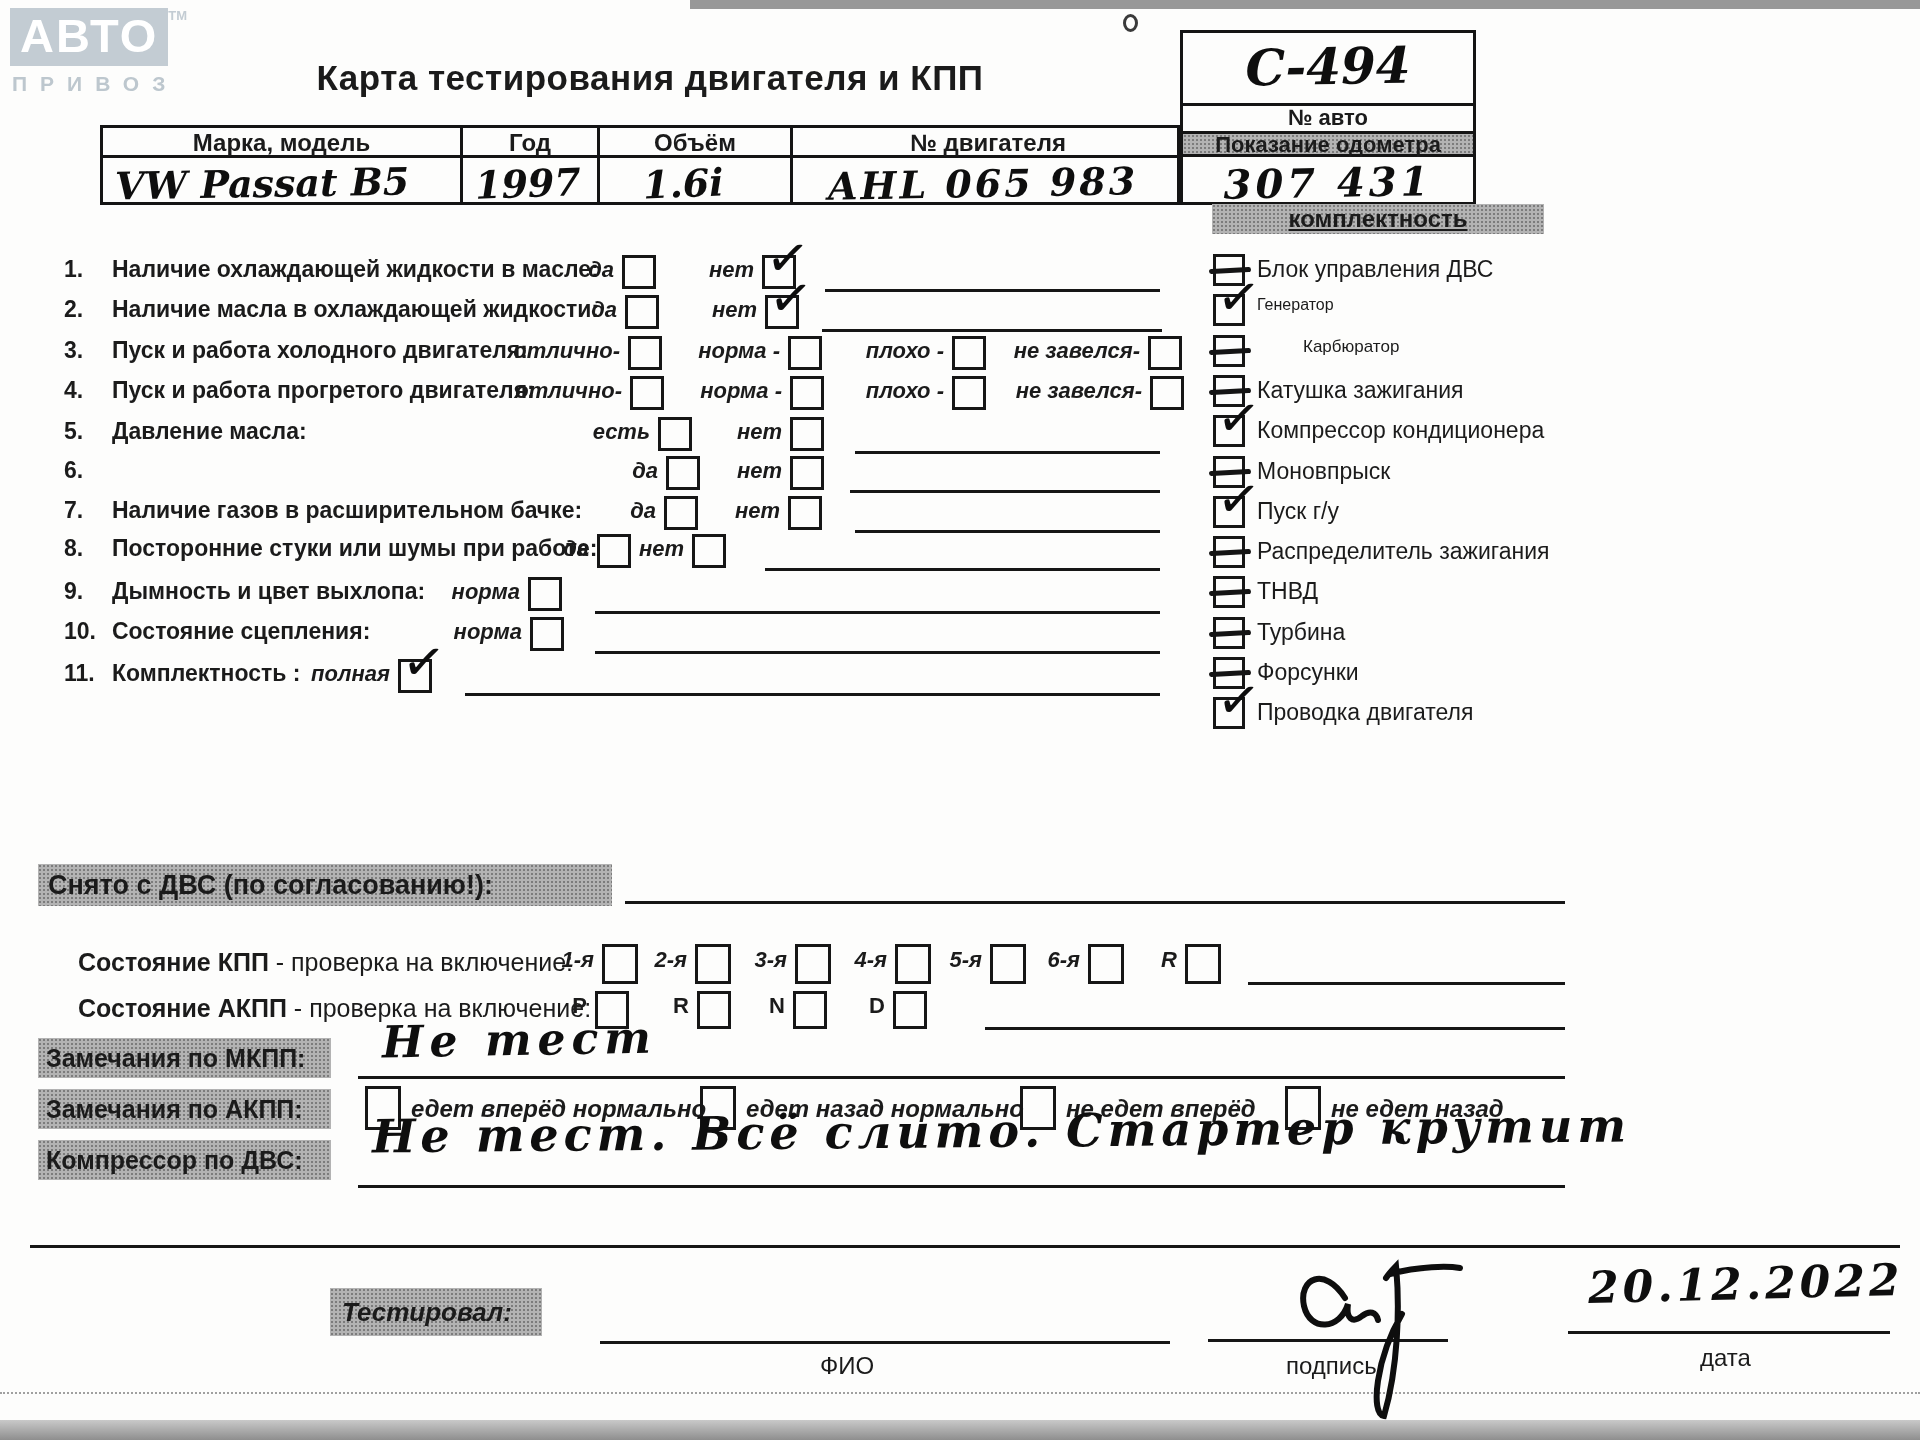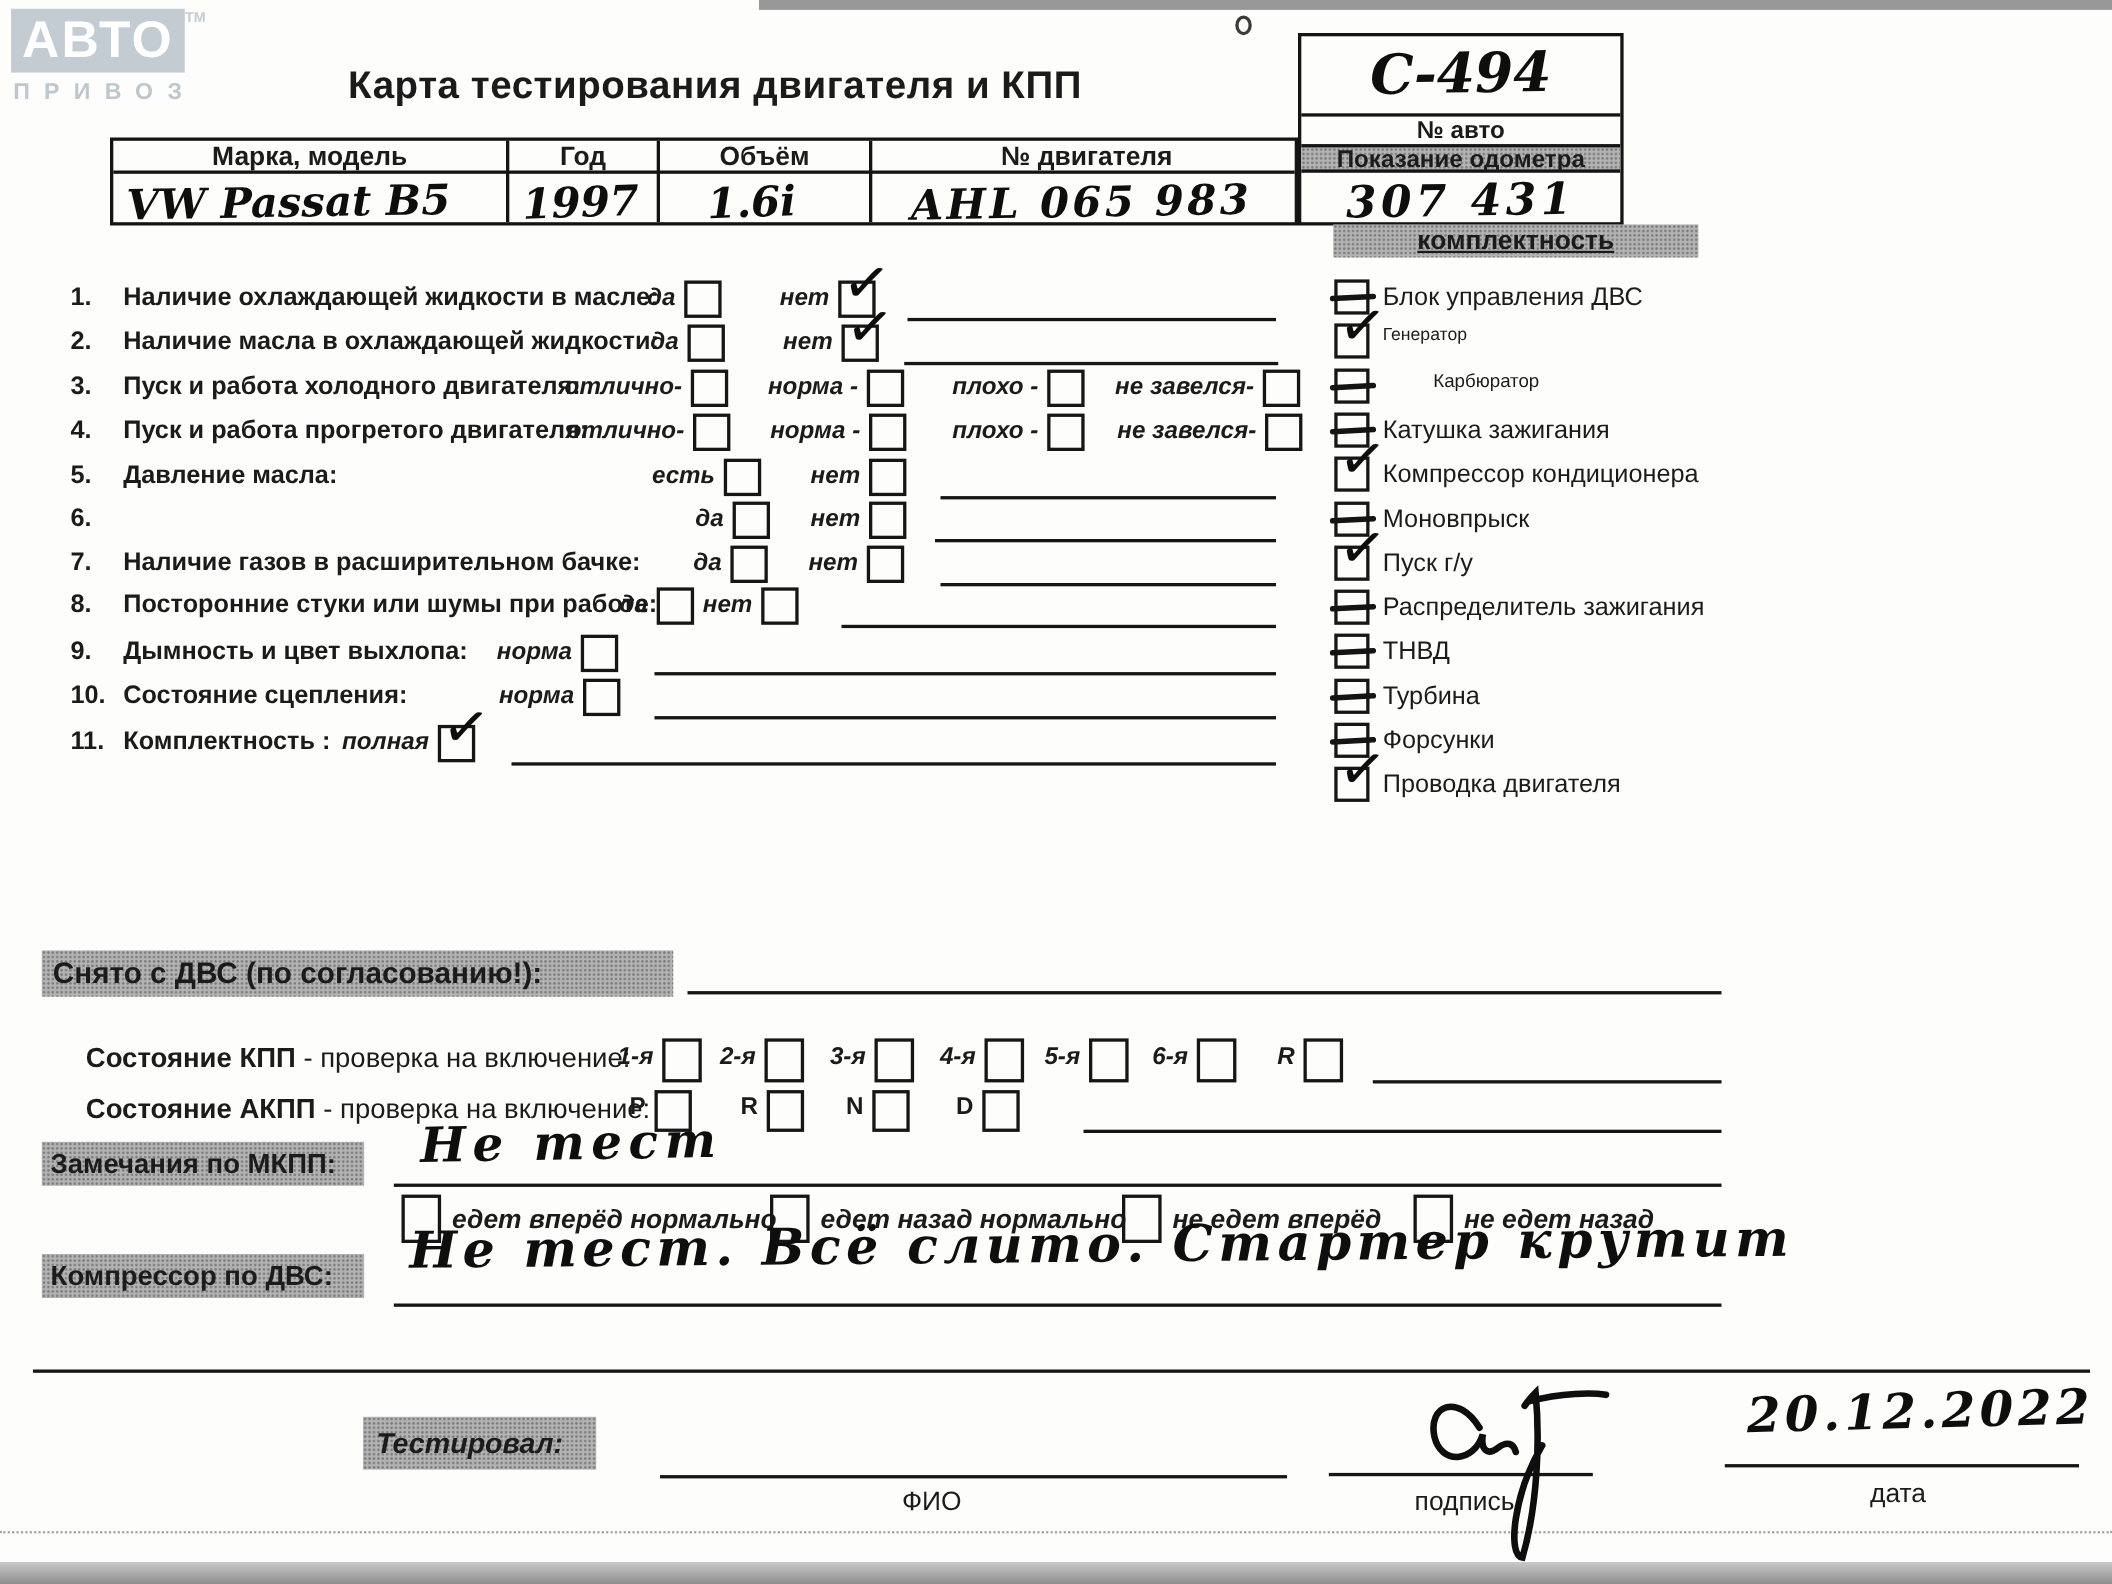--- a/index.html
+++ b/index.html
@@ -94,20 +94,23 @@
   </div>
   <div id="akpp-gears"></div>
   <div class="uline" style="left:985px;top:1027px;width:580px;"></div>
 
   <div class="abs shade" style="left:38px;top:1038px;width:293px;height:40px;">
     <span class="bartext abs" style="left:8px;top:6px;">Замечания по МКПП:</span>
   </div>
   <div class="abs hand" style="left:382px;top:1014px;font-size:44px;letter-spacing:6px;transform:rotate(-1deg);">Не тест</div>
   <div class="uline" style="left:358px;top:1076px;width:1207px;"></div>
 
+  <div class="abs shade" style="left:38px;top:1089px;width:293px;height:40px;">
+    <span class="bartext abs" style="left:8px;top:6px;">Замечания по АКПП:</span>
+  </div>
   <div id="akpp-remarks-options"></div>
 
   <div class="abs shade" style="left:38px;top:1140px;width:293px;height:40px;">
     <span class="bartext abs" style="left:8px;top:6px;">Компрессор по ДВС:</span>
   </div>
   <div class="abs hand" style="left:372px;top:1104px;font-size:46px;letter-spacing:5px;transform:rotate(-0.5deg);z-index:3;">Не тест.  Всё слито.  Стартер крутит</div>
   <div class="uline" style="left:358px;top:1185px;width:1207px;"></div>
 
   <div class="uline" style="left:30px;top:1245px;width:1870px;"></div>
 

